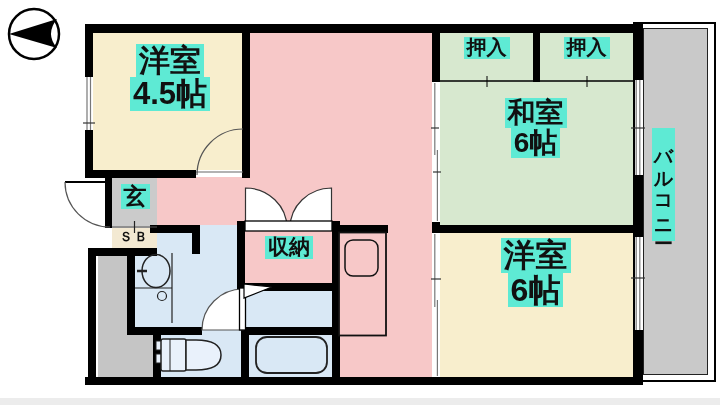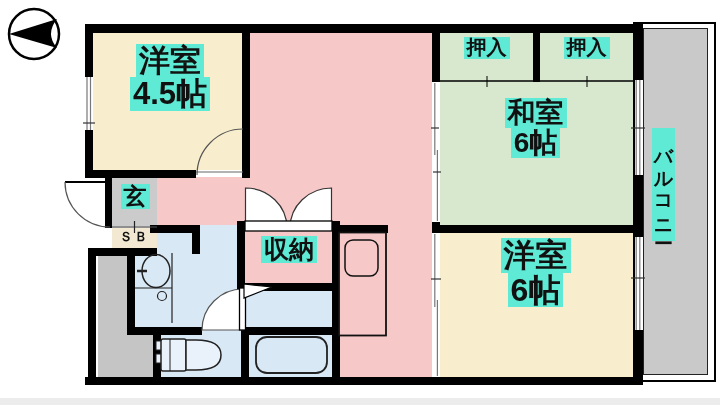--- a/index.html
+++ b/index.html
@@ -189,18 +189,18 @@
   </div>
 
   <div class="lbl" style="left:116px;top:184px;width:38px;font-size:23px;">
     <span>玄</span>
   </div>
 
   <div class="lbl" style="left:112px;top:230px;width:45px;font-size:13px;">
     <span style="background:transparent;letter-spacing:2px;">ＳＢ</span>
   </div>
 
-  <div class="lbl" style="left:249px;top:236px;width:80px;font-size:25px;">
+  <div class="lbl" style="left:249px;top:236px;width:80px;font-size:21px;">
     <span>収納</span>
   </div>
 
   <div class="fill" style="left:0;top:398px;width:720px;height:7px;background:#ECECEC;"></div>
 </div>
 
 </body></html>

